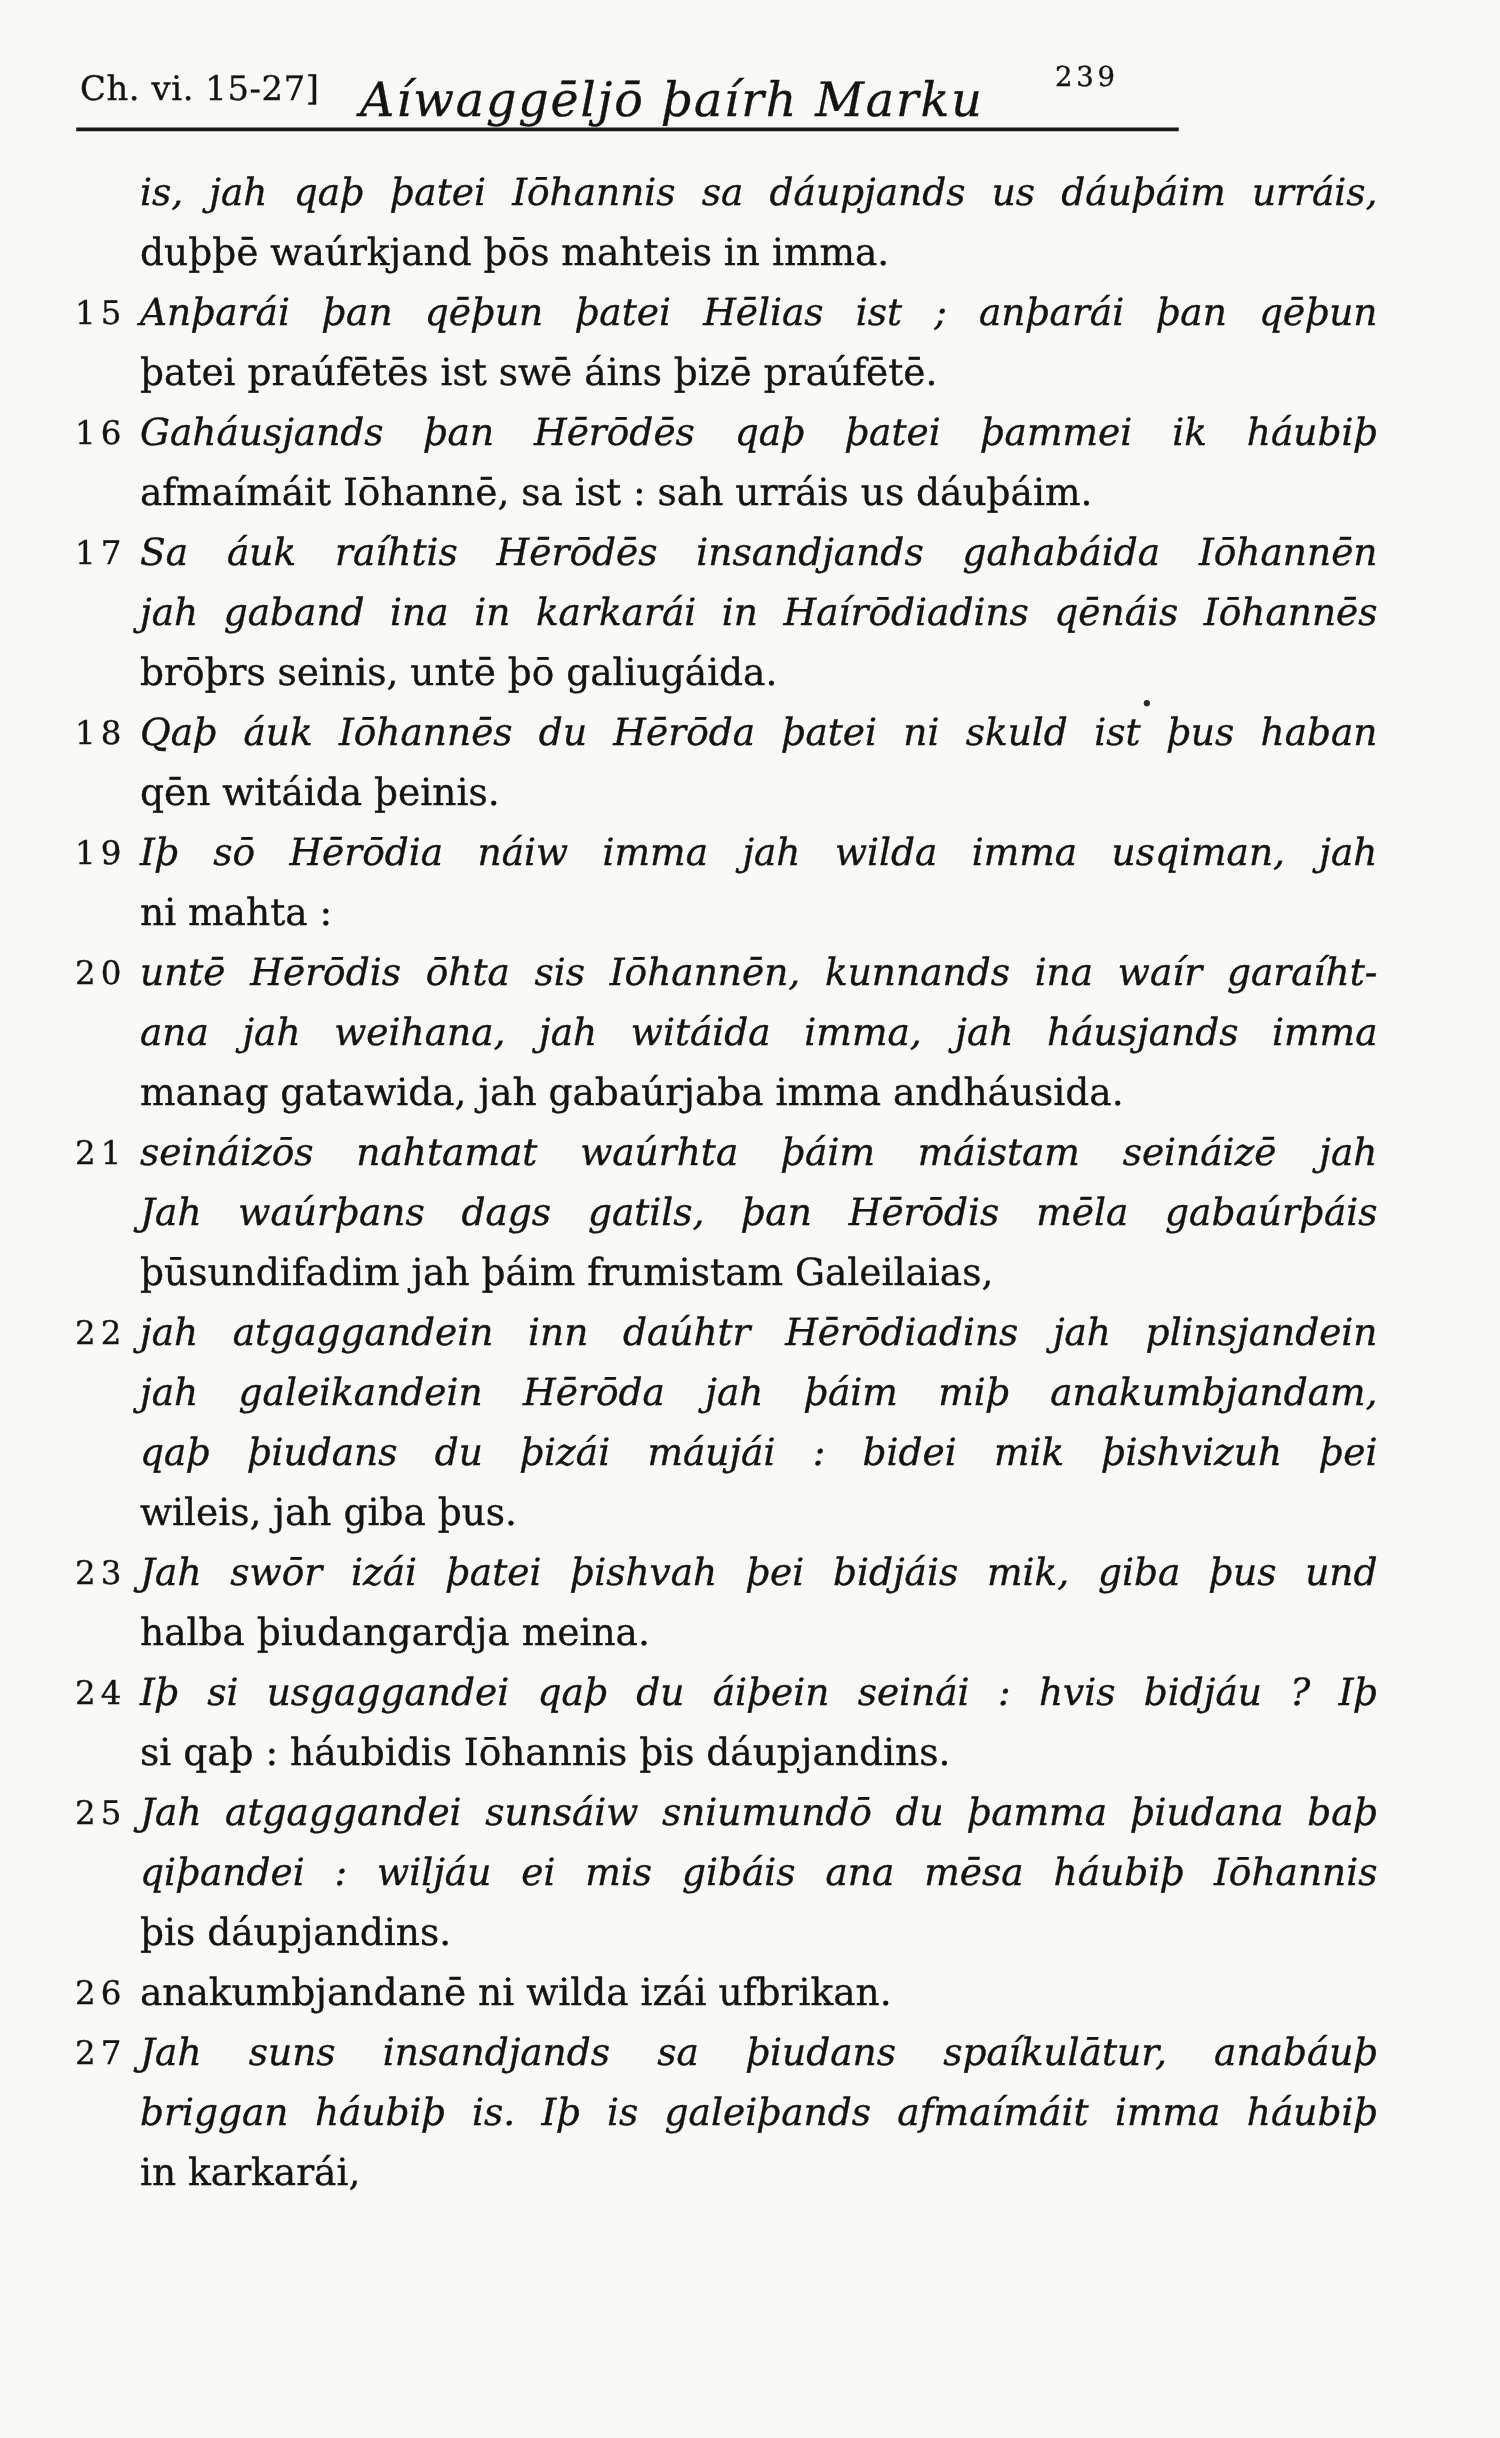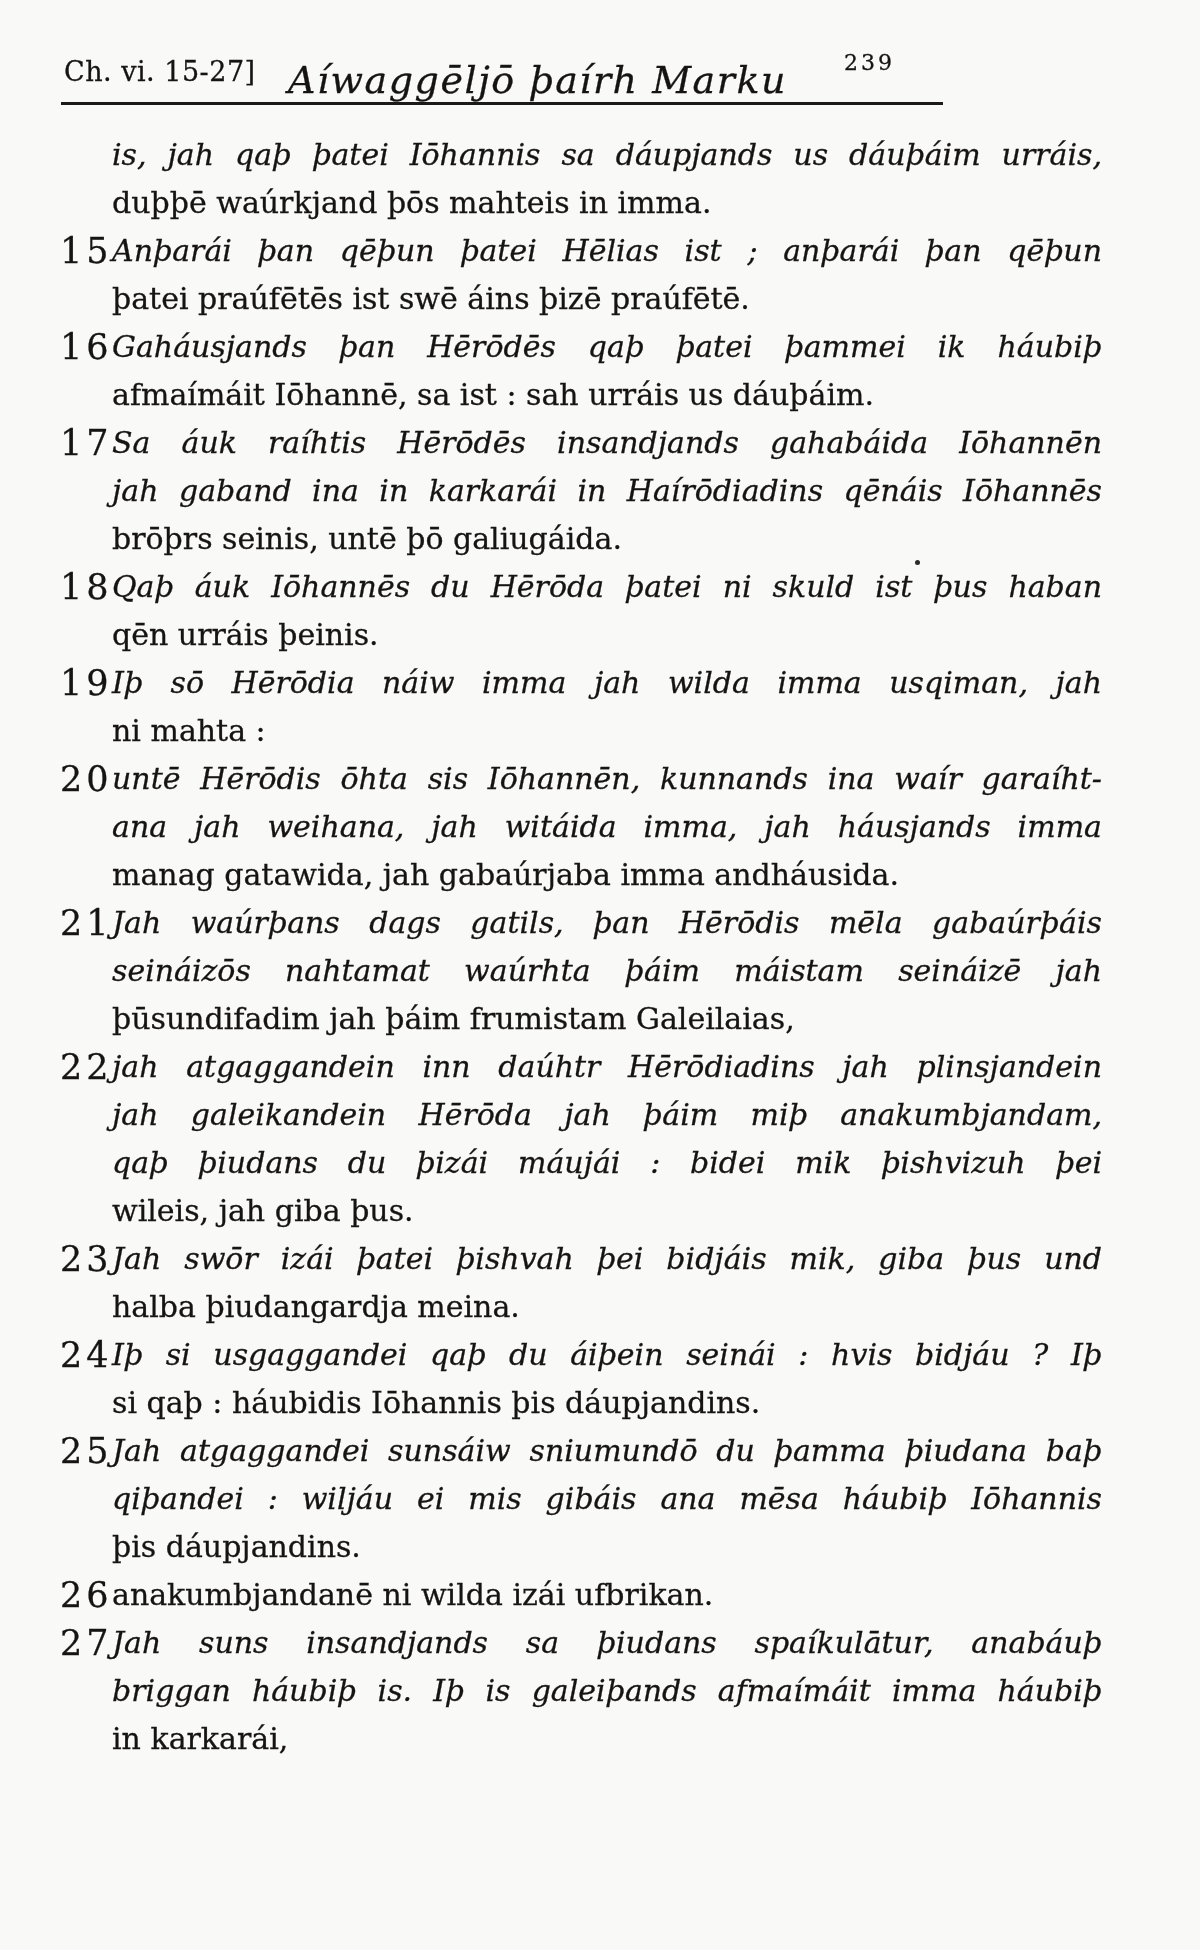--- a/index.html
+++ b/index.html
@@ -45,21 +45,21 @@
     position: absolute;
     left: 112px; top: 131px;
     width: 990px;
     font-size: 30px;
     line-height: 48px;
   }
   p.verse { margin: 0; position: relative; }
   .vnum {
     position: absolute;
     left: -52px; top: 0;
-    font-size: 35px;
+    font-size: 26px;
     line-height: 48px;
     letter-spacing: 4px;
     white-space: nowrap;
   }
   .vline { display: block; }
   .vline.just { text-align: justify; text-align-last: justify; font-style: italic; }
   .vline.lastline { text-align: left; }
   .speck {
     position: absolute;
     left: 915px; top: 560px;
@@ -95,37 +95,37 @@
     </p>
     <p class="verse">
       <span class="vnum">17</span>
       <span class="vline just">Sa áuk raíhtis Hērōdēs insandjands gahabáida Iōhannēn</span>
       <span class="vline just">jah gaband ina in karkarái in Haírōdiadins qēnáis Iōhannēs</span>
       <span class="vline lastline">brōþrs seinis, untē þō galiugáida.</span>
     </p>
     <p class="verse">
       <span class="vnum">18</span>
       <span class="vline just">Qaþ áuk Iōhannēs du Hērōda þatei ni skuld ist þus haban</span>
-      <span class="vline lastline">qēn urráis þeinis.</span>
+      <span class="vline lastline">qēn witáida þeinis.</span>
     </p>
     <p class="verse">
       <span class="vnum">19</span>
       <span class="vline just">Iþ sō Hērōdia náiw imma jah wilda imma usqiman, jah</span>
       <span class="vline lastline">ni mahta :</span>
     </p>
     <p class="verse">
       <span class="vnum">20</span>
       <span class="vline just">untē Hērōdis ōhta sis Iōhannēn, kunnands ina waír garaíht-</span>
       <span class="vline just">ana jah weihana, jah witáida imma, jah háusjands imma</span>
       <span class="vline lastline">manag gatawida, jah gabaúrjaba imma andháusida.</span>
     </p>
     <p class="verse">
       <span class="vnum">21</span>
+      <span class="vline just">seináizōs nahtamat waúrhta þáim máistam seináizē jah</span>
       <span class="vline just">Jah waúrþans dags gatils, þan Hērōdis mēla gabaúrþáis</span>
-      <span class="vline just">seináizōs nahtamat waúrhta þáim máistam seináizē jah</span>
       <span class="vline lastline">þūsundifadim jah þáim frumistam Galeilaias,</span>
     </p>
     <p class="verse">
       <span class="vnum">22</span>
       <span class="vline just">jah atgaggandein inn daúhtr Hērōdiadins jah plinsjandein</span>
       <span class="vline just">jah galeikandein Hērōda jah þáim miþ anakumbjandam,</span>
       <span class="vline just">qaþ þiudans du þizái máujái : bidei mik þishvizuh þei</span>
       <span class="vline lastline">wileis, jah giba þus.</span>
     </p>
     <p class="verse">

